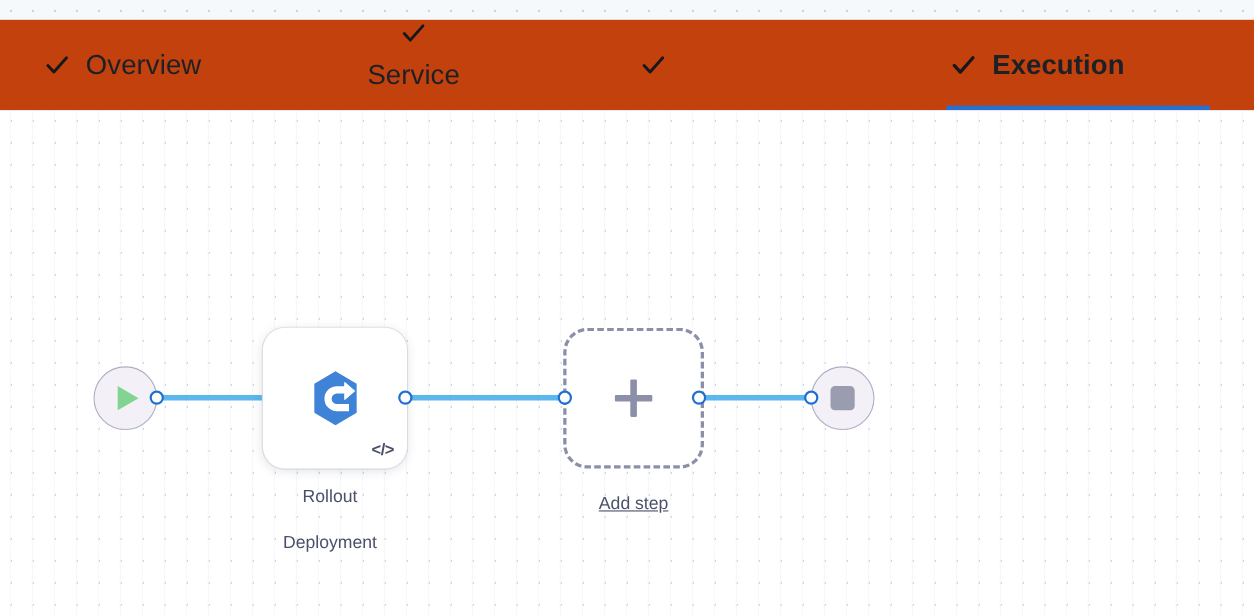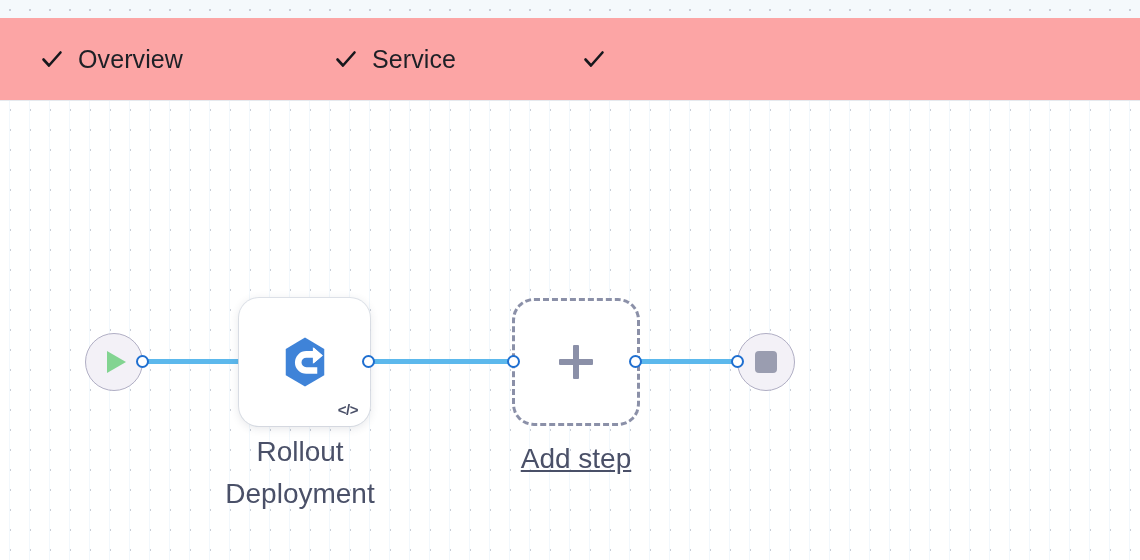--- a/index.html
+++ b/index.html
@@ -35,21 +35,21 @@
     background-position: 9px 9px;
   }
 
   
   .tabbar {
     position: absolute;
     left: 0;
     top: 18px;
     width: 1140px;
     height: 83px;
-    background: #fca5a5;
+    background: #c2410c;
     border-bottom: 1px solid #e6e9ee;
     box-sizing: border-box;
   }
 
   .tab {
     position: absolute;
     top: 0;
     height: 82px;
     display: flex;
     align-items: center;
@@ -86,21 +86,21 @@
     right: 0;
     bottom: 0;
     height: 4px;
     background: #2c6ecb;
     border-radius: 2px 2px 0 0;
     display: none;
   }
   .tab.active .underline { display: block; }
 
   #tab-0 { left: 36px; }
-  #tab-1 { left: 330px; }
+  #tab-1 { left: 330px; flex-direction: column; }
   #tab-2 { left: 578px; }
   #tab-3 { left: 860px; width: 240px; }
 
   
   .canvas {
     position: absolute;
     left: 0;
     top: 101px;
     width: 1140px;
     height: 459px;
@@ -230,21 +230,21 @@
     left: 0; top: 13.5px; width: 34px; height: 6px;
   }
   .add-step .plus::after {
     top: 0; left: 13.5px; height: 34px; width: 6px;
   }
 
   
   .caption {
     position: absolute;
     text-align: center;
-    font-size: 28px;
+    font-size: 16px;
     line-height: 42px;
     color: #4a5068;
     white-space: pre-line;
     user-select: none;
   }
 </style>
 </head>
 <body>
 
 <div id="app">
@@ -269,20 +269,27 @@
 
     </div>
 
     <div class="tab" id="tab-2">
       <svg class="check" viewBox="0 0 24 24">
         <path d="M3.5 12.5 L9 18.5 L20.5 5.5" fill="none" stroke="#16181d" stroke-width="2.6" stroke-linecap="round" stroke-linejoin="round"></path>
       </svg>
 
     </div>
 
+    <div class="tab active" id="tab-3">
+      <svg class="check" viewBox="0 0 24 24">
+        <path d="M3.5 12.5 L9 18.5 L20.5 5.5" fill="none" stroke="#16181d" stroke-width="3" stroke-linecap="round" stroke-linejoin="round"></path>
+      </svg>
+      <span class="label">Execution</span>
+      <span class="underline"></span>
+    </div>
 
   </div>
 
   <div class="canvas">
 
     <div class="edge" style="left:140px; top:258px; width:106px;"></div>
     <div class="edge" style="left:365px; top:258px; width:155px;"></div>
     <div class="edge" style="left:632px; top:258px; width:110px;"></div>
 
     <div class="start-node" style="left:85px; top:232px;">

